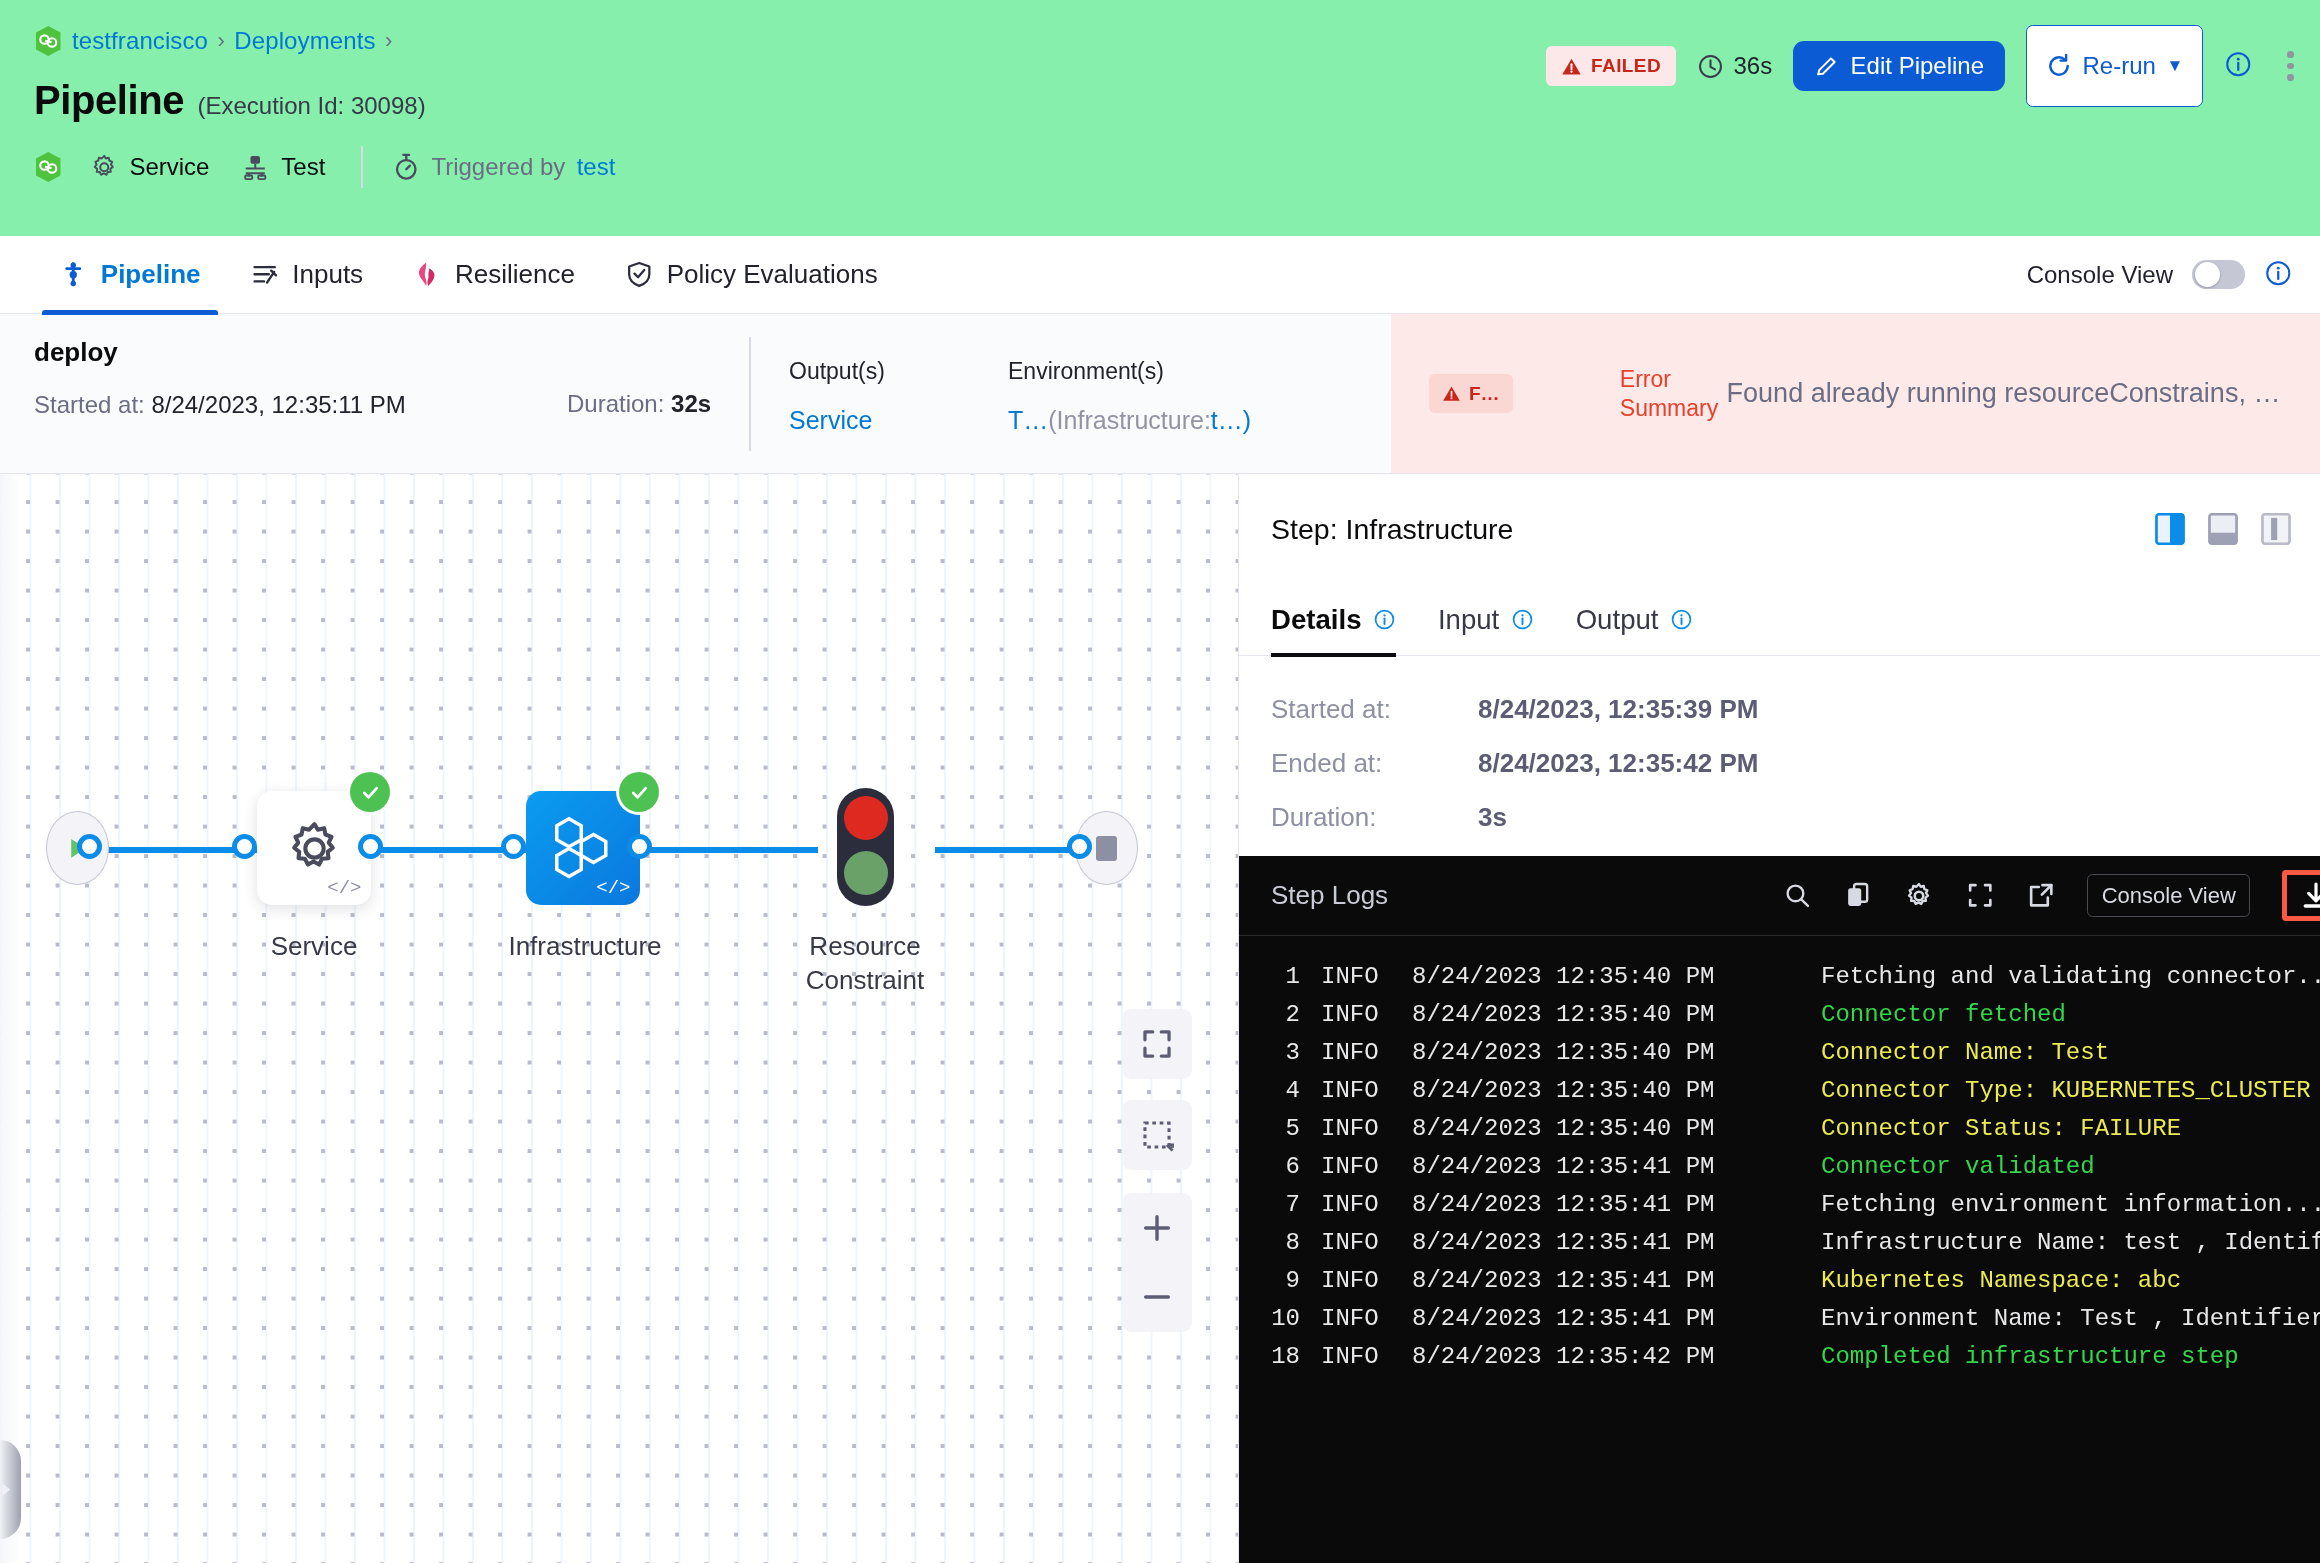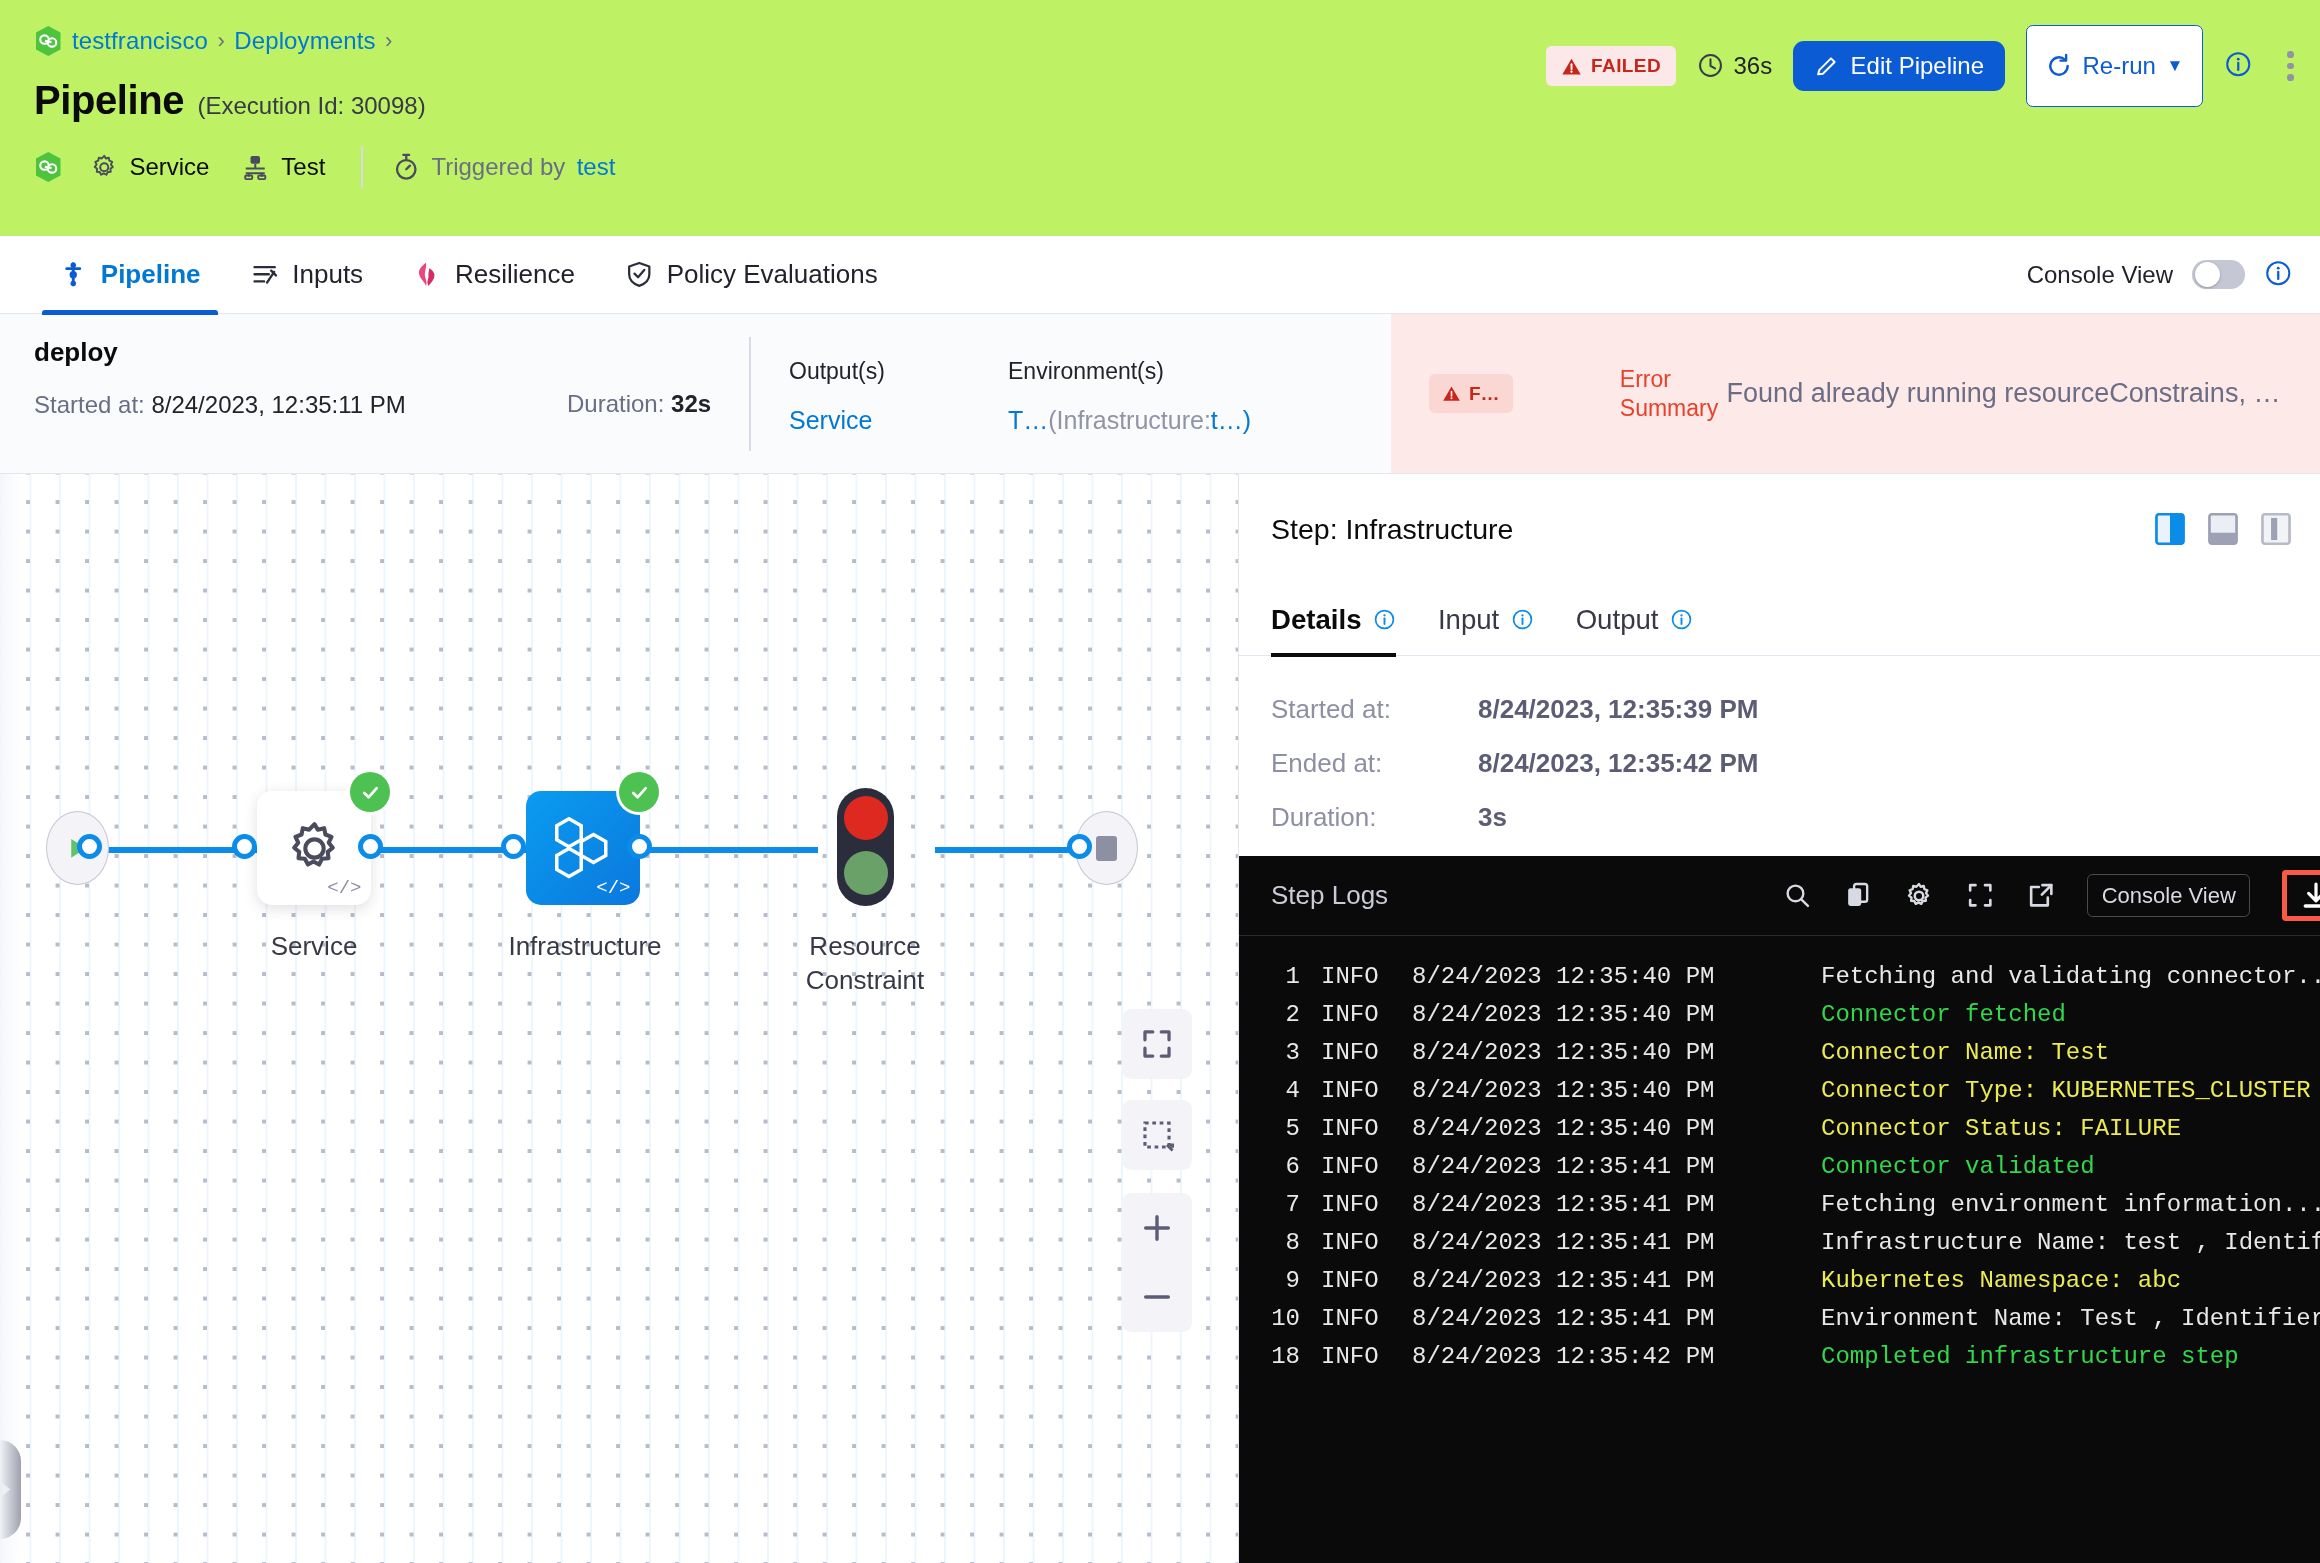--- a/index.html
+++ b/index.html
@@ -4,40 +4,40 @@
 <style>
   * { box-sizing: border-box; margin: 0; padding: 0; }
   html, body {
     width: 2321px; height: 1564px;
     font-family: "Liberation Sans", sans-serif;
     background: #fff; overflow: hidden;
   }
   .app { position: relative; width: 2321px; height: 1564px; background:#fafbfc; }
 
   
-  .header { position:relative; background:#bef264; padding: 25px 34px 0 34px; height:236px; }
+  .header { position:relative; background:#86efac; padding: 25px 34px 0 34px; height:236px; }
   .breadcrumb { display:flex; align-items:center; gap:9.5px; height:32px; }
   .bc-logo { width:28.5px; height:32px; flex:0 0 auto; }
   .bc-link { color:#0278d5; font-size:24px; letter-spacing:0.1px; cursor:pointer; }
   .bc-sep { color:#6b6d85; font-size:22px; }
   .title-row { display:flex; align-items:baseline; gap:13.3px; margin-top:21px; }
   .page-title { font-size:40px; font-weight:bold; color:#0b0b0d; letter-spacing:-0.4px;}
   .exec-id { font-size:24px; color:#383946; }
   .meta-row { display:flex; align-items:center; gap:0; margin-top:23px; height:42px; }
   .meta-logo { width:28.5px; height:32px; margin-right:27px; }
   .meta-item { display:flex; align-items:center; gap:11.4px; font-size:24px; color:#0b0b0d; margin-right:32px; }
   .meta-divider { width:1.9px; height:42px; background:#d9dae5; margin:0 28.5px 0 3.8px; }
   .meta-muted { color:#6b6d85; font-size:24px; }
   .meta-link { color:#0278d5; font-size:24px; cursor:pointer; }
 
   
   .hdr-actions { position:absolute; top:25px; right:14px; display:flex; align-items:center; gap:21px; }
   .badge-failed { display:flex; align-items:center; gap:8.6px; background:#fce8e8; color:#c9261b;
      font-size:19px; font-weight:bold; padding:8.6px 15px; border-radius:5.7px; letter-spacing:0.4px;}
-  .dur-chip { display:flex; gap:9.5px; color:#22222c; font-size:24px; }
+  .dur-chip { display:flex; align-items:center; gap:9.5px; color:#22222c; font-size:24px; }
   .btn-primary { display:flex; align-items:center; gap:11.4px; background:#0b5cd4; color:#fff;
      font-size:24px; padding:11.4px 21px; border-radius:11px; border:none; cursor:pointer; }
   .btn-outline { display:flex; align-items:center; gap:10.5px; background:#fff; color:#0b5cd4;
      font-size:24px; padding:26px 19px; border-radius:6.7px; border:1.9px solid #0b5cd4; cursor:pointer; }
   .icon-info { cursor:pointer; }
   .kebab { display:flex; flex-direction:column; gap:4.8px; padding:5.7px 13.3px; cursor:pointer; }
   .kebab i { display:block; width:6.7px; height:6.7px; border-radius:50%; background:#9293a5; }
 
   
   .tabbar { position:relative; height:78px; background:#fff; border-bottom:1.9px solid #e4e5ef;

